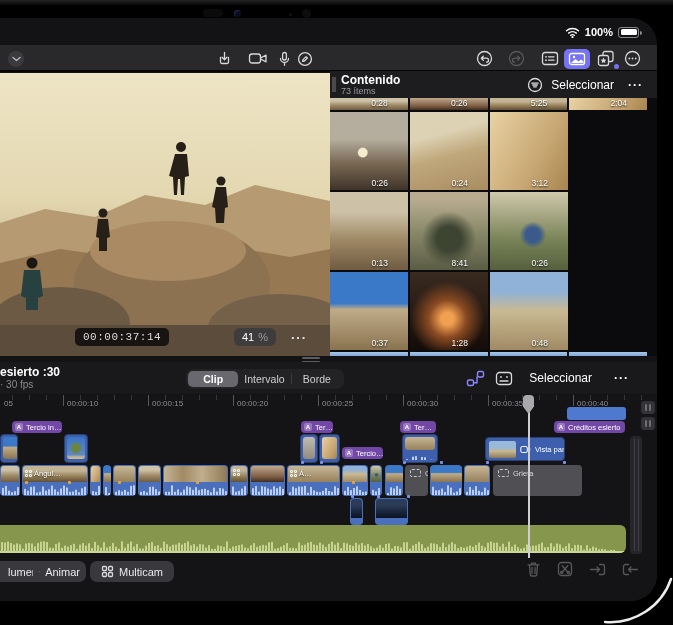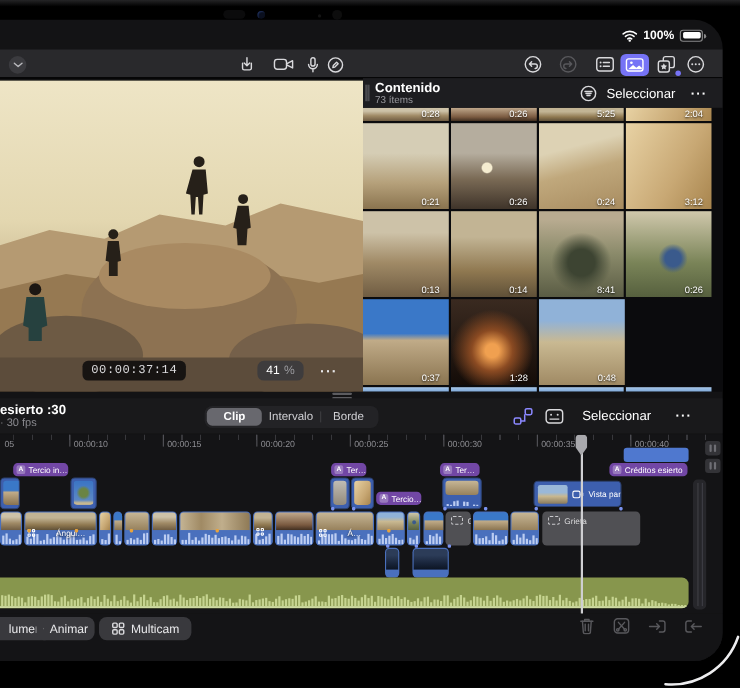--- a/index.html
+++ b/index.html
@@ -42,21 +42,21 @@
   .p-title{color:#fff;font-size:12px;font-weight:bold;line-height:12px;}
   .p-count{color:#98989d;font-size:9px;line-height:10px;}
   .p-actions{position:absolute;right:8px;top:0;height:27px;display:flex;align-items:center;gap:8px;}
   .p-select{color:#fff;font-size:12px;background:none;border:none;padding:0;cursor:pointer;}
   .p-more{color:#fff;font-size:12px;letter-spacing:1px;font-weight:bold;background:none;border:none;cursor:pointer;}
   .p-grid{position:absolute;left:0;top:27px;width:317px;height:258px;overflow:hidden;}
   .g-row{display:flex;gap:2px;margin-bottom:2px;}
   .g-cell{position:relative;width:78px;height:78px;overflow:hidden;}
   .g-row.partial-top .g-cell{height:12px;}
   .g-row.partial-bottom .g-cell{height:6px;}
-  .dur{position:absolute;right:8px;bottom:2px;color:#fff;font-size:8.5px;text-shadow:0 1px 2px rgba(0,0,0,.9);text-align:center;}
+  .dur{position:absolute;right:20px;bottom:2px;color:#fff;font-size:8.5px;text-shadow:0 1px 2px rgba(0,0,0,.9);text-align:center;}
 
   
   .th-rockspale{background:linear-gradient(180deg,#d5cdb5 35%,#b5a07a 70%,#8a744f);}
   .th-sunset{background:radial-gradient(circle at 42% 52%,#f5ecd0 7%,rgba(0,0,0,0) 9%),linear-gradient(180deg,#b5ad9e 35%,#7a6a55 65%,#3f342a);}
   .th-hill{background:linear-gradient(165deg,#ddd2b4 30%,#c0a87c 55%,#a88c60);}
   .th-rockface{background:linear-gradient(120deg,#e8d2a4,#c8a874 60%,#a8854e);}
   .th-rocks1{background:linear-gradient(180deg,#cdc2a8 25%,#a08a66 60%,#6f5c42);}
   .th-rocks2{background:linear-gradient(180deg,#c2b494 30%,#8f7850 70%,#5f5038);}
   .th-woman{background:radial-gradient(circle at 50% 60%,#3d4432 20%,rgba(0,0,0,0) 45%),linear-gradient(180deg,#b8ab90 10%,#8a8a6a 50%,#5a5c44);}
   .th-hiker{background:radial-gradient(circle at 55% 55%,#3a5a8c 12%,rgba(0,0,0,0) 22%),linear-gradient(180deg,#d0c8ac,#7a8458 60%,#56603e);}
@@ -94,21 +94,21 @@
   .rtick{position:absolute;top:0;width:1px;height:11px;background:#55555a;}
   .rlabel{position:absolute;top:4px;color:#8e8e93;font-size:8px;white-space:nowrap;}
   .clip{position:absolute;border-radius:4px;overflow:hidden;cursor:pointer;}
   .title-clip{background:#7247a5;display:flex;align-items:center;gap:3px;padding:0 3px;color:#fff;font-size:7.5px;white-space:nowrap;}
   .abadge{flex:0 0 auto;width:8px;height:8px;border-radius:2px;background:rgba(255,255,255,.28);color:#fff;font-size:6px;font-weight:bold;display:flex;align-items:center;justify-content:center;}
   .vclip{background:#3d5fae;border:1px solid #2c406e;}
   .vclip .vthumb{position:absolute;inset:2px 2px 3px 2px;border-radius:3px;}
   .mclip{background:#4a70bd;}
   .mclip .mthumb{position:absolute;left:1px;right:1px;top:1px;height:16px;border-radius:3px 3px 0 0;}
   .mclip .wf{position:absolute;left:1px;right:1px;bottom:1px;height:13px;background:#4a70bd;overflow:hidden;}
-  .mlabel{position:absolute;left:3px;top:4px;display:flex;align-items:center;gap:19px;color:#fff;font-size:7.5px;text-shadow:0 1px 2px rgba(0,0,0,.8);white-space:nowrap;margin-top:11px;}
+  .mlabel{position:absolute;left:3px;top:4px;display:flex;align-items:center;gap:2px;color:#fff;font-size:7.5px;text-shadow:0 1px 2px rgba(0,0,0,.8);white-space:nowrap;}
   .mcic{display:grid;grid-template-columns:3px 3px;grid-template-rows:3px 3px;gap:1px;}
   .mcic i{border:1px solid #fff;border-radius:1px;}
   .gclip{background:#505054;display:flex;align-items:flex-start;gap:4px;padding:4px 5px;color:#d8d8da;font-size:7.5px;white-space:nowrap;}
   .dashic{flex:0 0 auto;width:11px;height:8px;border:1px dashed #c9c9cd;border-radius:2px;}
   .vista{background:#3d5fae;border:1px solid #2c406e;display:flex;align-items:center;gap:4px;padding:0 3px;color:#fff;font-size:7.5px;white-space:nowrap;}
   .vista .vthumb2{flex:0 0 auto;width:27px;height:17px;border-radius:2px;}
   .audio{position:absolute;background:#87964d;border-radius:0 6px 6px 0;overflow:hidden;}
   .audio .awf{position:absolute;left:0;right:0;bottom:0;height:15px;border-bottom:2px solid #cdd9a0;}
   .marker{position:absolute;width:3px;height:3px;background:#e8a33d;border-radius:1px;}
   .condot{position:absolute;width:3px;height:3px;background:#7b93ef;border-radius:1px;}
@@ -294,39 +294,33 @@
               <span class="dur">0:26</span>
             </div>
             <div class="g-cell th-rocks2">
               <span class="dur">5:25</span>
             </div>
             <div class="g-cell th-rockface">
               <span class="dur">2:04</span>
             </div>
           </div>
           <div class="g-row">
-            <div class="g-cell th-rockspale">
-              <span class="dur">0:21</span>
-            </div>
             <div class="g-cell th-sunset">
               <span class="dur">0:26</span>
             </div>
             <div class="g-cell th-hill">
               <span class="dur">0:24</span>
             </div>
             <div class="g-cell th-rockface">
               <span class="dur">3:12</span>
             </div>
           </div>
           <div class="g-row">
             <div class="g-cell th-rocks1">
               <span class="dur">0:13</span>
-            </div>
-            <div class="g-cell th-rocks2">
-              <span class="dur">0:14</span>
             </div>
             <div class="g-cell th-woman">
               <span class="dur">8:41</span>
             </div>
             <div class="g-cell th-hiker">
               <span class="dur">0:26</span>
             </div>
           </div>
           <div class="g-row">
             <div class="g-cell th-skyrocks">

